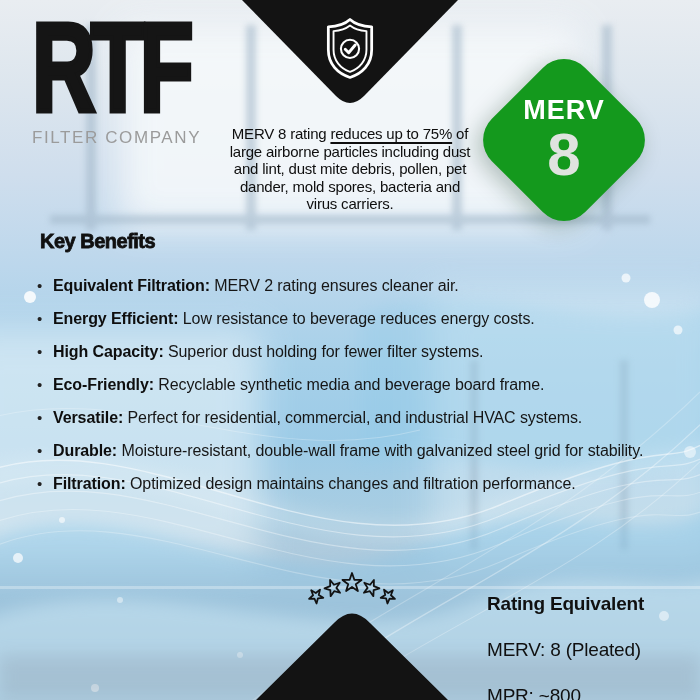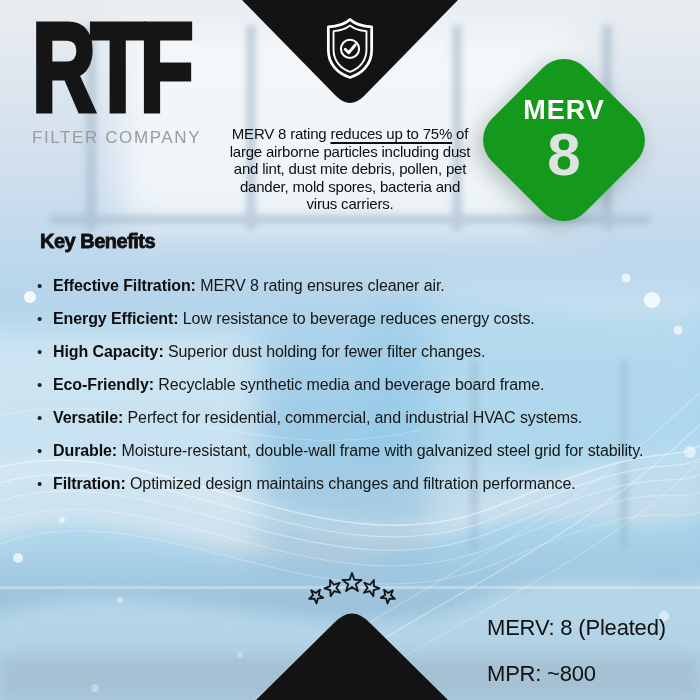--- a/index.html
+++ b/index.html
@@ -63,21 +63,21 @@
   .kb-list li{position:relative;padding-left:17px;}
   .kb-list li .dot{position:absolute;left:1px;top:0;font-size:15px;color:#222;}
   .kb-list b{font-weight:700;color:#0e0e0e;}
 
   
   .stars{position:absolute;left:298px;top:564px;z-index:4;}
 
   
   .rating{position:absolute;left:487px;top:593px;z-index:4;color:#101010;}
   .rating-heading{margin:0 0 2px 0;font-size:19px;font-weight:700;letter-spacing:-0.2px;}
-  .rating-row{font-size:22px;line-height:21.5px;letter-spacing:-0.2px;margin-top:24px;}
+  .rating-row{font-size:19px;line-height:21.5px;letter-spacing:-0.2px;margin-top:24px;}
 </style>
 </head>
 <body>
 
 <div class="canvas">
 
   <svg class="layer" width="700" height="700" viewBox="0 0 700 700">
     <defs>
       <linearGradient id="sky" x1="0" y1="0" x2="0" y2="1">
         <stop offset="0" stop-color="#e9edf1"></stop>
@@ -174,38 +174,39 @@
 
   <div class="diamond">
     <div class="diamond-inner">
       <div class="diamond-label">MERV</div>
       <div class="diamond-value">8</div>
     </div>
   </div>
 
   <h2 class="kb-heading">Key Benefits</h2>
   <ul class="kb-list">
-    <li><span class="dot">•</span><b>Effective Filtration:</b><span> MERV 8 rating ensures cleaner air.</span></li>
+    <li><span class="dot">•</span><b>Equivalent Filtration:</b><span> MERV 2 rating ensures cleaner air.</span></li>
     <li><span class="dot">•</span><b>Energy Efficient:</b><span> Low resistance to beverage reduces energy costs.</span></li>
-    <li><span class="dot">•</span><b>High Capacity:</b><span> Superior dust holding for fewer filter changes.</span></li>
+    <li><span class="dot">•</span><b>High Capacity:</b><span> Superior dust holding for fewer filter systems.</span></li>
     <li><span class="dot">•</span><b>Eco-Friendly:</b><span> Recyclable synthetic media and beverage board frame.</span></li>
     <li><span class="dot">•</span><b>Versatile:</b><span> Perfect for residential, commercial, and industrial HVAC systems.</span></li>
     <li><span class="dot">•</span><b>Durable:</b><span> Moisture-resistant, double-wall frame with galvanized steel grid for stability.</span></li>
     <li><span class="dot">•</span><b>Filtration:</b><span> Optimized design maintains changes and filtration performance.</span></li>
   </ul>
 
   <svg class="stars" width="108" height="46" viewBox="0 0 108 46">
     <g fill="none" stroke="#121212" stroke-width="1.8" stroke-linejoin="round">
       <path vector-effect="non-scaling-stroke" transform="translate(18,32) rotate(-40) scale(0.75)" d="M0,-10 L2.35,-3.24 L9.51,-3.09 L3.80,1.24 L5.88,8.09 L0,4 L-5.88,8.09 L-3.80,1.24 L-9.51,-3.09 L-2.35,-3.24 Z"></path>
       <path vector-effect="non-scaling-stroke" transform="translate(35,24) rotate(-20) scale(0.85)" d="M0,-10 L2.35,-3.24 L9.51,-3.09 L3.80,1.24 L5.88,8.09 L0,4 L-5.88,8.09 L-3.80,1.24 L-9.51,-3.09 L-2.35,-3.24 Z"></path>
       <path vector-effect="non-scaling-stroke" transform="translate(54,19) scale(1)" d="M0,-10 L2.35,-3.24 L9.51,-3.09 L3.80,1.24 L5.88,8.09 L0,4 L-5.88,8.09 L-3.80,1.24 L-9.51,-3.09 L-2.35,-3.24 Z"></path>
       <path vector-effect="non-scaling-stroke" transform="translate(73,24) rotate(20) scale(0.85)" d="M0,-10 L2.35,-3.24 L9.51,-3.09 L3.80,1.24 L5.88,8.09 L0,4 L-5.88,8.09 L-3.80,1.24 L-9.51,-3.09 L-2.35,-3.24 Z"></path>
       <path vector-effect="non-scaling-stroke" transform="translate(90,32) rotate(40) scale(0.75)" d="M0,-10 L2.35,-3.24 L9.51,-3.09 L3.80,1.24 L5.88,8.09 L0,4 L-5.88,8.09 L-3.80,1.24 L-9.51,-3.09 L-2.35,-3.24 Z"></path>
     </g>
   </svg>
 
   <div class="rating">
+    <h3 class="rating-heading">Rating Equivalent</h3>
     <div class="rating-row">MERV: 8 (Pleated)</div>
     <div class="rating-row">MPR: ~800</div>
     <div class="rating-row">FPR: 4-5</div>
   </div>
 
 </div>
 
 </body></html>

